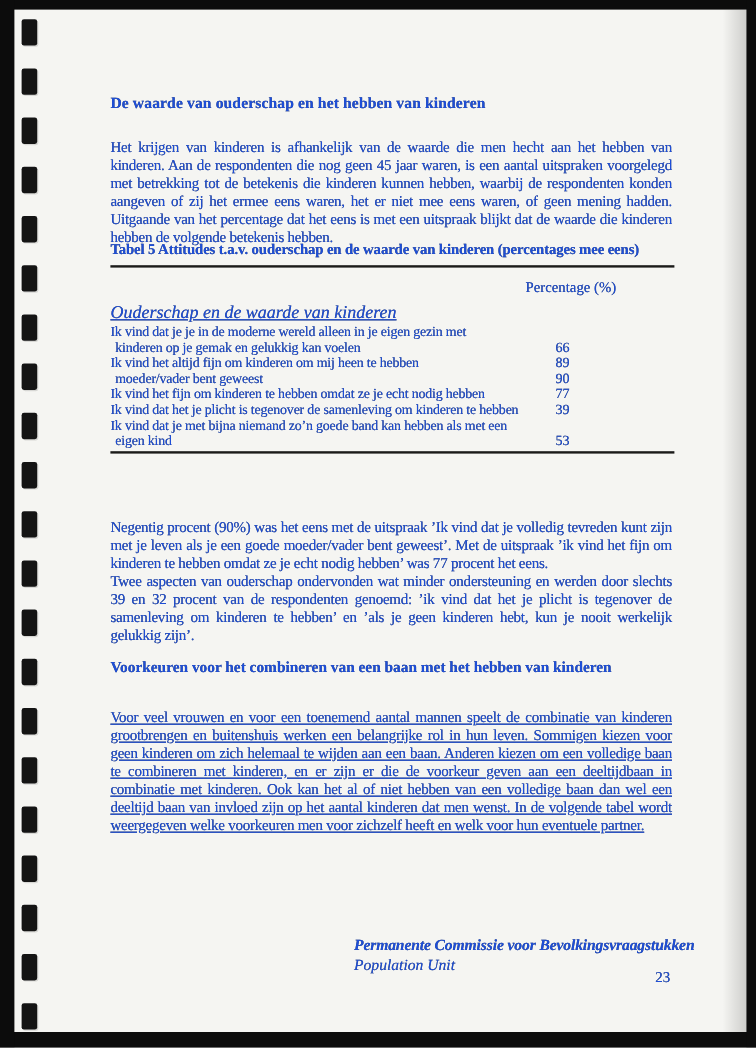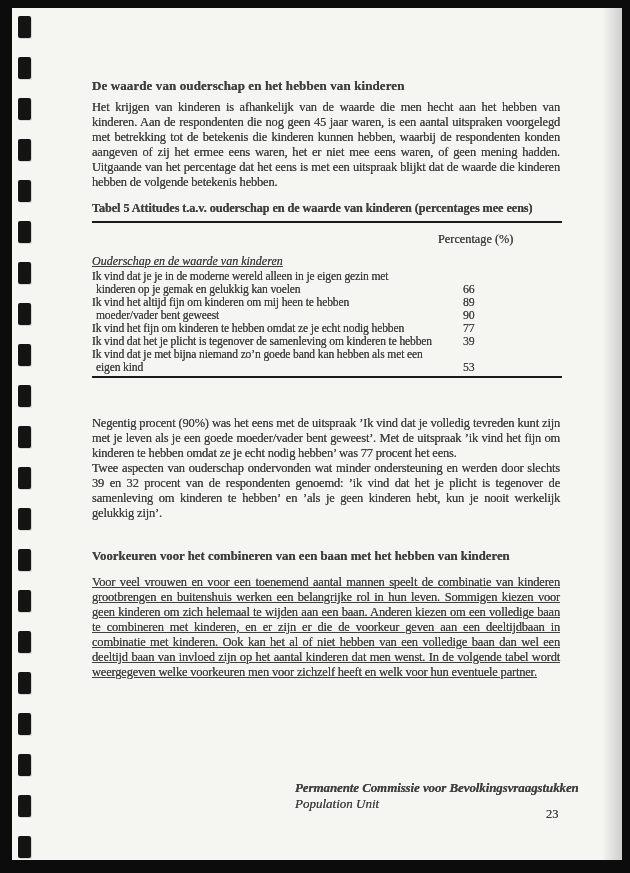--- a/index.html
+++ b/index.html
@@ -2,21 +2,21 @@
 <html><head>
 <meta charset="utf-8">
 <style>
   html,body { margin:0; padding:0; background:#2a2a2a; }
   .scan {
     position:relative;
     width:630px; height:873px;
     background:#f5f5f2;
     overflow:hidden;
     font-family:"Liberation Serif", serif;
-    color:#404040;
+    color:#1d4ed8;
   }
   
   .edge { position:absolute; background:#0c0c0c; }
   .edge-top    { top:0; left:0; width:630px; height:8px; }
   .edge-bottom { bottom:0; left:0; width:630px; height:13px; }
   .edge-left   { top:0; left:0; width:12px; height:873px; }
   .edge-right  { top:0; right:0; width:8px; height:873px; }
   .shade-right {
     position:absolute; top:8px; right:8px; width:20px; height:852px;
     background:linear-gradient(to right, rgba(0,0,0,0), rgba(0,0,0,0.16));
@@ -34,38 +34,39 @@
 
   
   .doc-title {
     position:absolute; left:92px; top:78px; width:468px;
     font-size:13px; font-weight:700; letter-spacing:0.1px;
   }
   .para {
     position:absolute; left:92px; width:468px;
     font-size:12.5px; line-height:15px; letter-spacing:-0.2px;
     text-align:justify;
+    margin-top:16px;
   }
   #para1 { top:100px; }
   #paras23 { top:416px; }
   #paras23 p { margin:0; }
   #para4 { top:575px;text-decoration:underline; }
   .heading2 {
     position:absolute; left:92px; top:549px; width:468px;
     font-size:12.8px; font-weight:700;
   }
 
   
   .table-block { position:absolute; left:92px; top:201px; width:470px; }
   .table-caption { font-size:12.3px; font-weight:700; line-height:14px; letter-spacing:-0.1px; }
   .rule { border:0; border-top:2px solid #1b1b19; margin:0; }
   .rule-top { margin-top:6px; }
   .col-header { margin-top:9px; line-height:14px; font-size:12.3px; padding-left:346px; white-space:nowrap; }
   .section-header {
-    margin-top:9px; font-size:12px; line-height:13px;
+    margin-top:9px; font-size:15px; line-height:13px;
     font-style:italic; text-decoration:underline; white-space:nowrap;
   }
   .trows { margin-top:2px; font-size:11.6px; line-height:13px; letter-spacing:-0.15px; }
   .trow { position:relative; }
   .stmt-l1, .stmt-l2 { white-space:nowrap; }
   .stmt-l2 { padding-left:4px; }
   .tval { position:absolute; left:371px; bottom:0; line-height:13px; font-size:11.8px; }
   .rule-bottom { margin-top:2px; }
 
   

